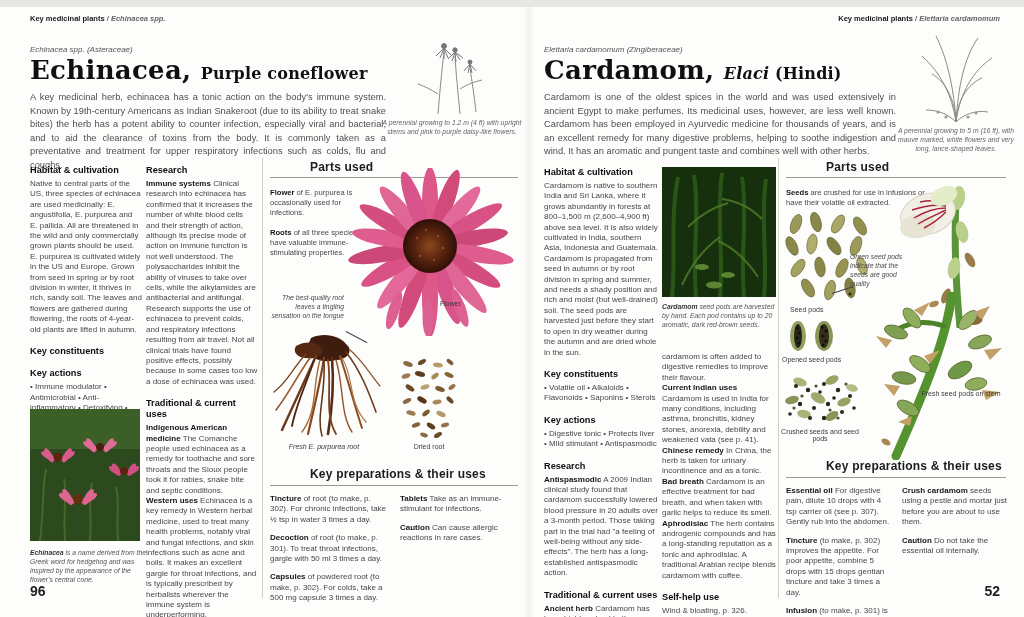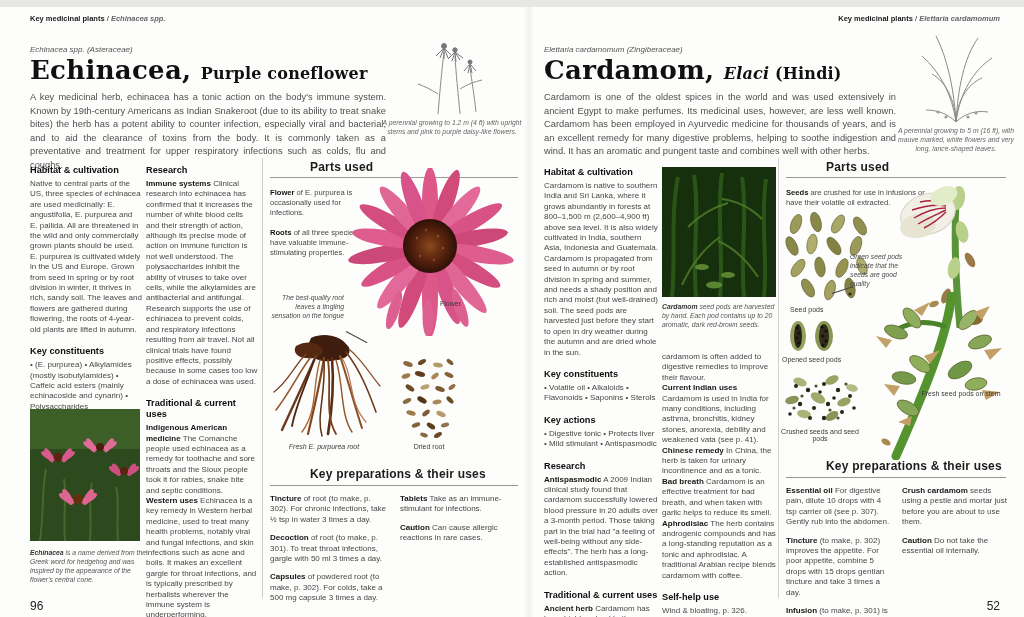--- a/index.html
+++ b/index.html
@@ -25,21 +25,21 @@
   .vrule{position:absolute;width:1px;background:#cfcfca;}
   .panelhead{position:absolute;font-weight:600;font-size:12px;color:#1c1c1c;letter-spacing:.2px;padding-left:40px;}
   .hr{position:absolute;height:1px;background:#999994;}
   .ptext{position:absolute;font-size:7.6px;line-height:10px;color:#474747;}
   .ptext b{color:#141414;}
   .plabel{position:absolute;font-size:7px;color:#3a3a3a;}
   .annot{position:absolute;font-style:italic;font-size:6.8px;line-height:9px;color:#4a4a4a;}
   .connector{position:absolute;height:1px;background:#444;transform-origin:left center;}
   .photocap{position:absolute;font-style:italic;font-size:6.8px;line-height:9px;color:#555;}
   .photocap b{font-weight:bold;color:#333;}
-  .pageno{position:absolute;bottom:4px;font-size:12px;font-weight:normal;color:#222;}
+  .pageno{position:absolute;bottom:18px;font-size:14px;font-weight:bold;color:#222;}
   .photo{position:absolute;overflow:hidden;}
   .centered{text-align:center;}
   .right-align{text-align:right;}
 </style>
 </head>
 <body>
 
 <div class="sheet">
   <div class="topstrip"></div>
   <div class="gutter"></div>
@@ -86,21 +86,20 @@
           </g>
       </g>
     </svg>
   </div>
   <div class="sketchcap" style="left:382px;top:118px;width:140px;">A perennial growing to 1.2 m (4 ft) with upright stems and pink to purple daisy-like flowers.</div>
 
   <div class="col" style="left:30px;top:165px;width:112px;">
     <div class="ch">Habitat &amp; cultivation</div>
     <p>Native to central parts of the US, three species of echinacea are used medicinally: E. angustifolia, E. purpurea and E. pallida. All are threatened in the wild and only commercially grown plants should be used. E. purpurea is cultivated widely in the US and Europe. Grown from seed in spring or by root division in winter, it thrives in rich, sandy soil. The leaves and flowers are gathered during flowering, the roots of 4-year-old plants are lifted in autumn.</p>
     <div class="ch">Key constituents</div>
-    <p>• (E. purpurea) • Alkylamides (mostly isobutylamides) • Caffeic acid esters (mainly echinacoside and cynarin) • Polysaccharides</p>
     <div class="ch">Key actions</div>
     <p>• Immune modulator • Antimicrobial • Anti-inflammatory • Detoxifying • Heals wounds • Stimulates saliva</p>
   </div>
 
   <div class="photo" style="left:30px;top:409px;width:110px;height:132px;">
     <svg width="110" height="132" viewBox="0 0 110 132">
       <rect width="110" height="132" fill="#2c4a1d"></rect>
       <rect width="110" height="40" fill="#3c5f27"></rect>
       <g stroke="#4d7030" stroke-width="2" fill="none" opacity=".8">
         <path d="M10,132 C14,100 12,80 16,60"></path>

